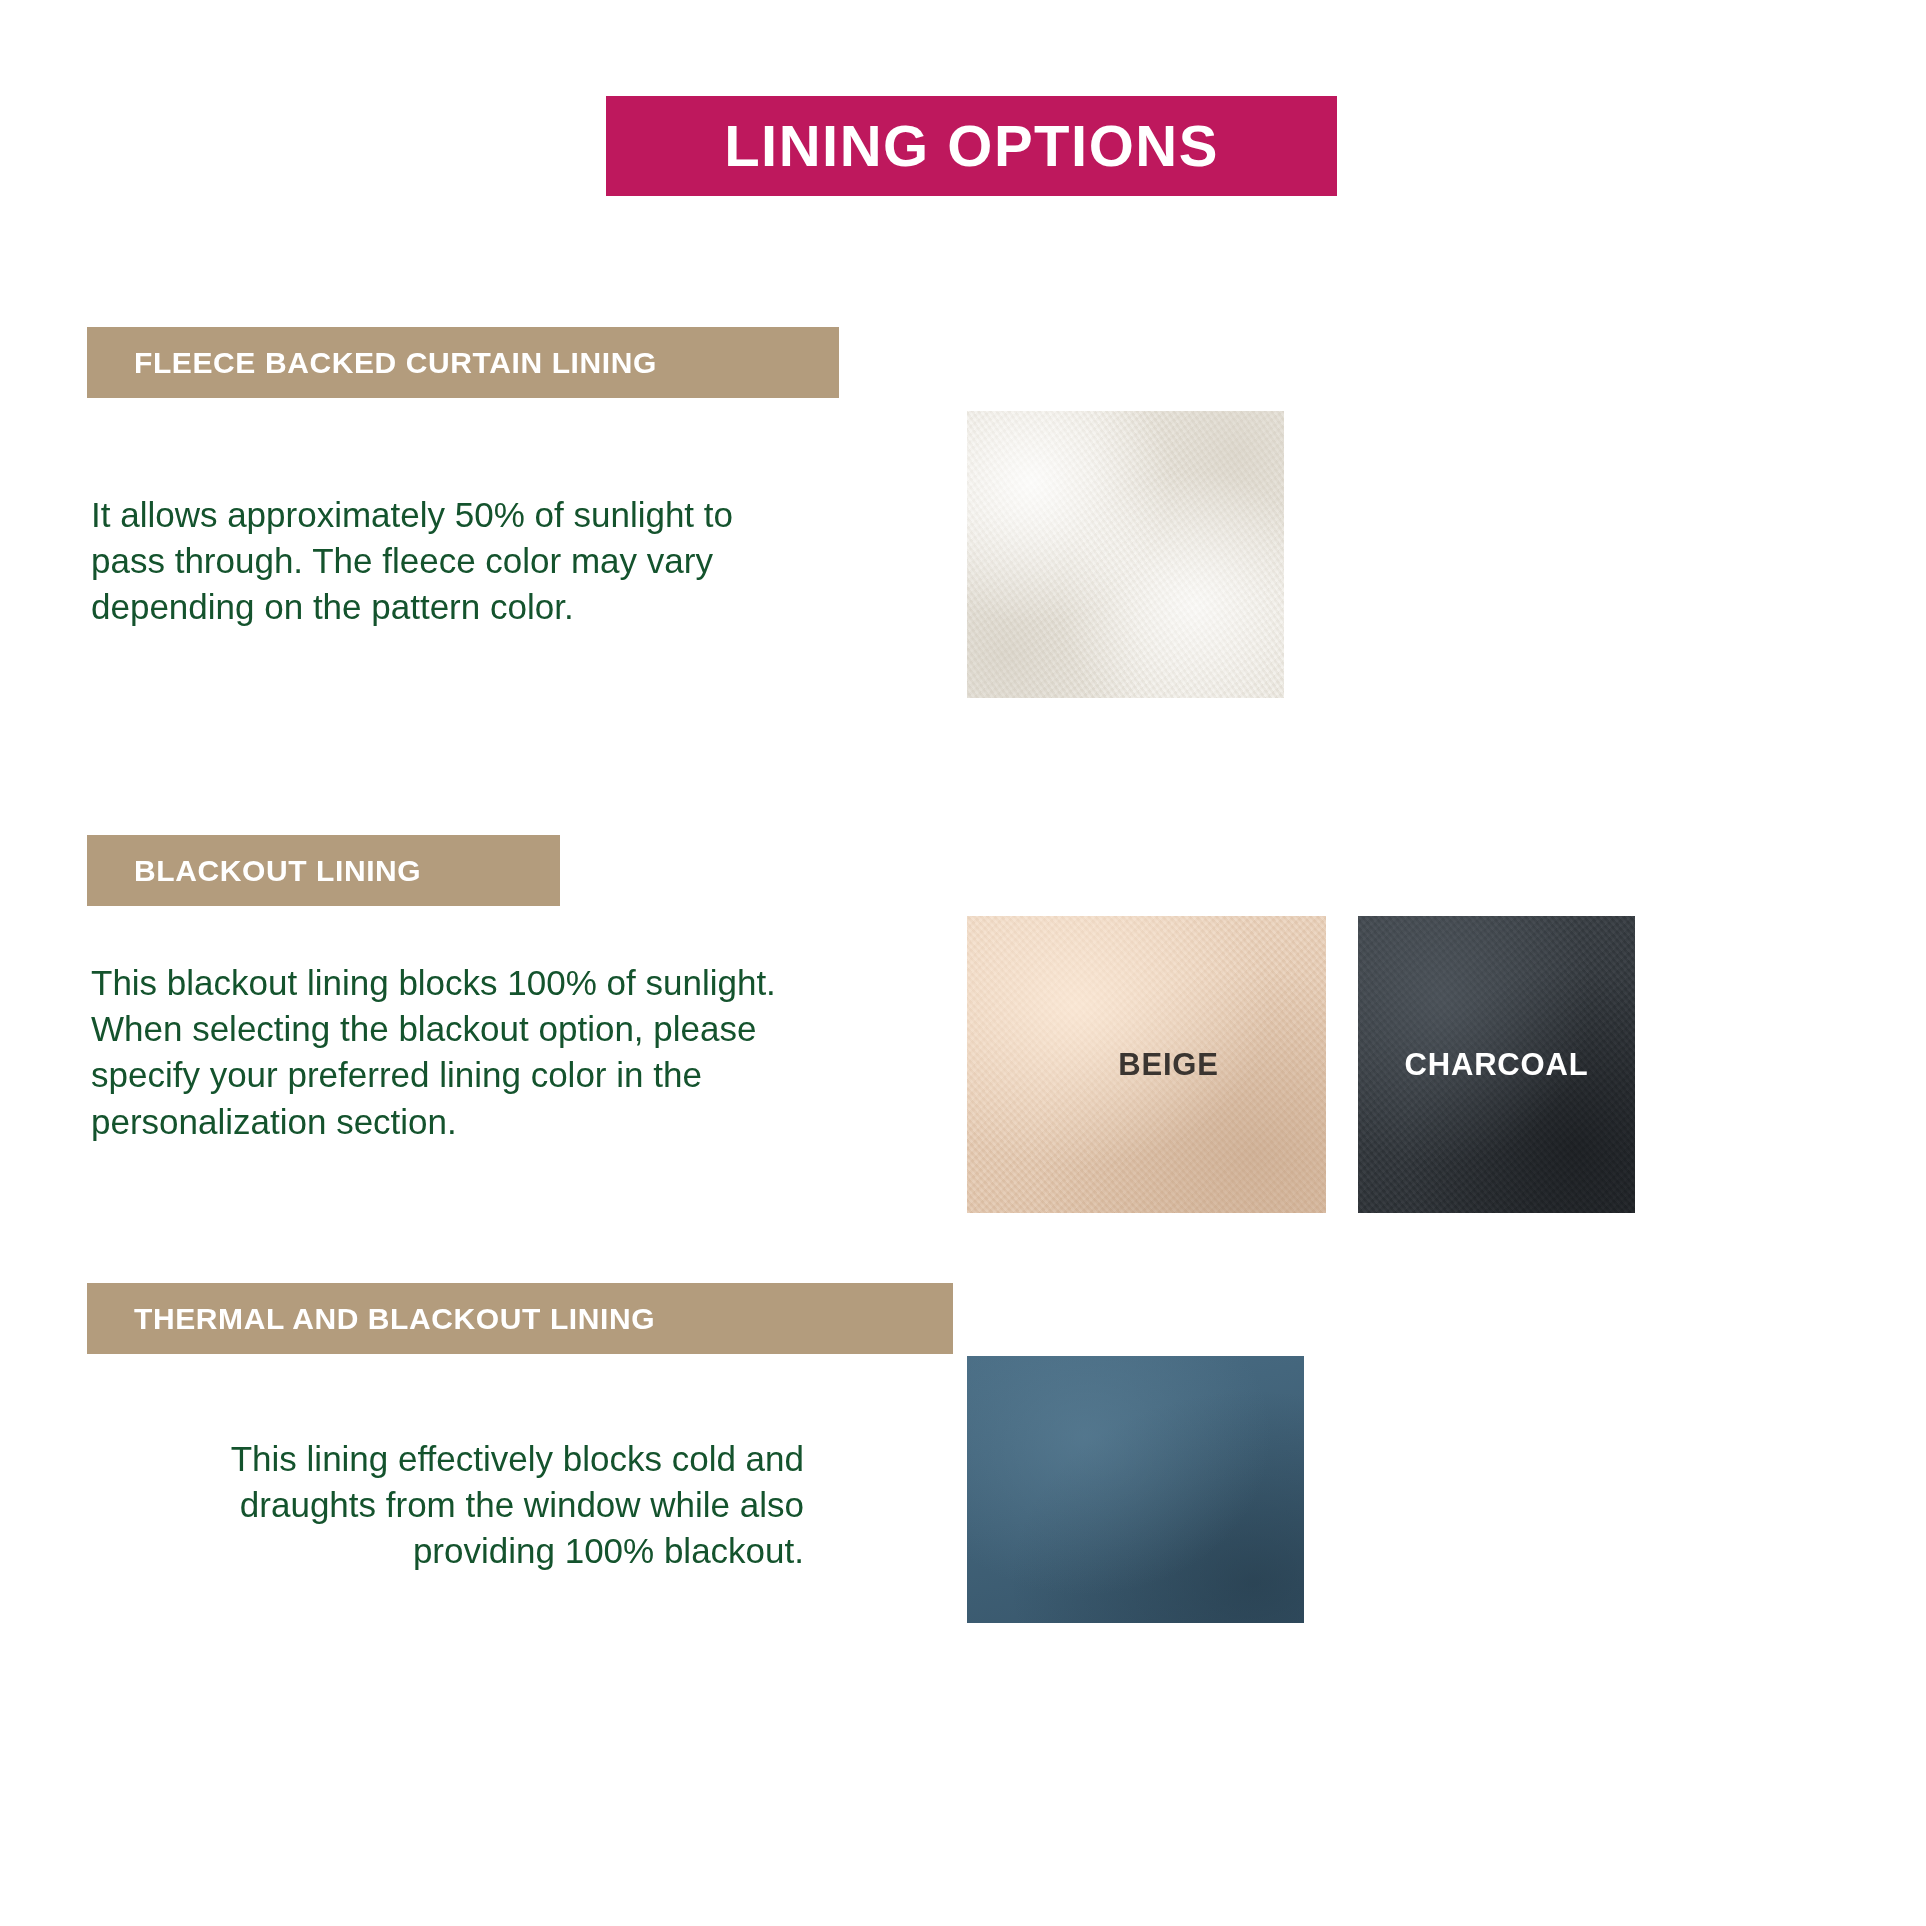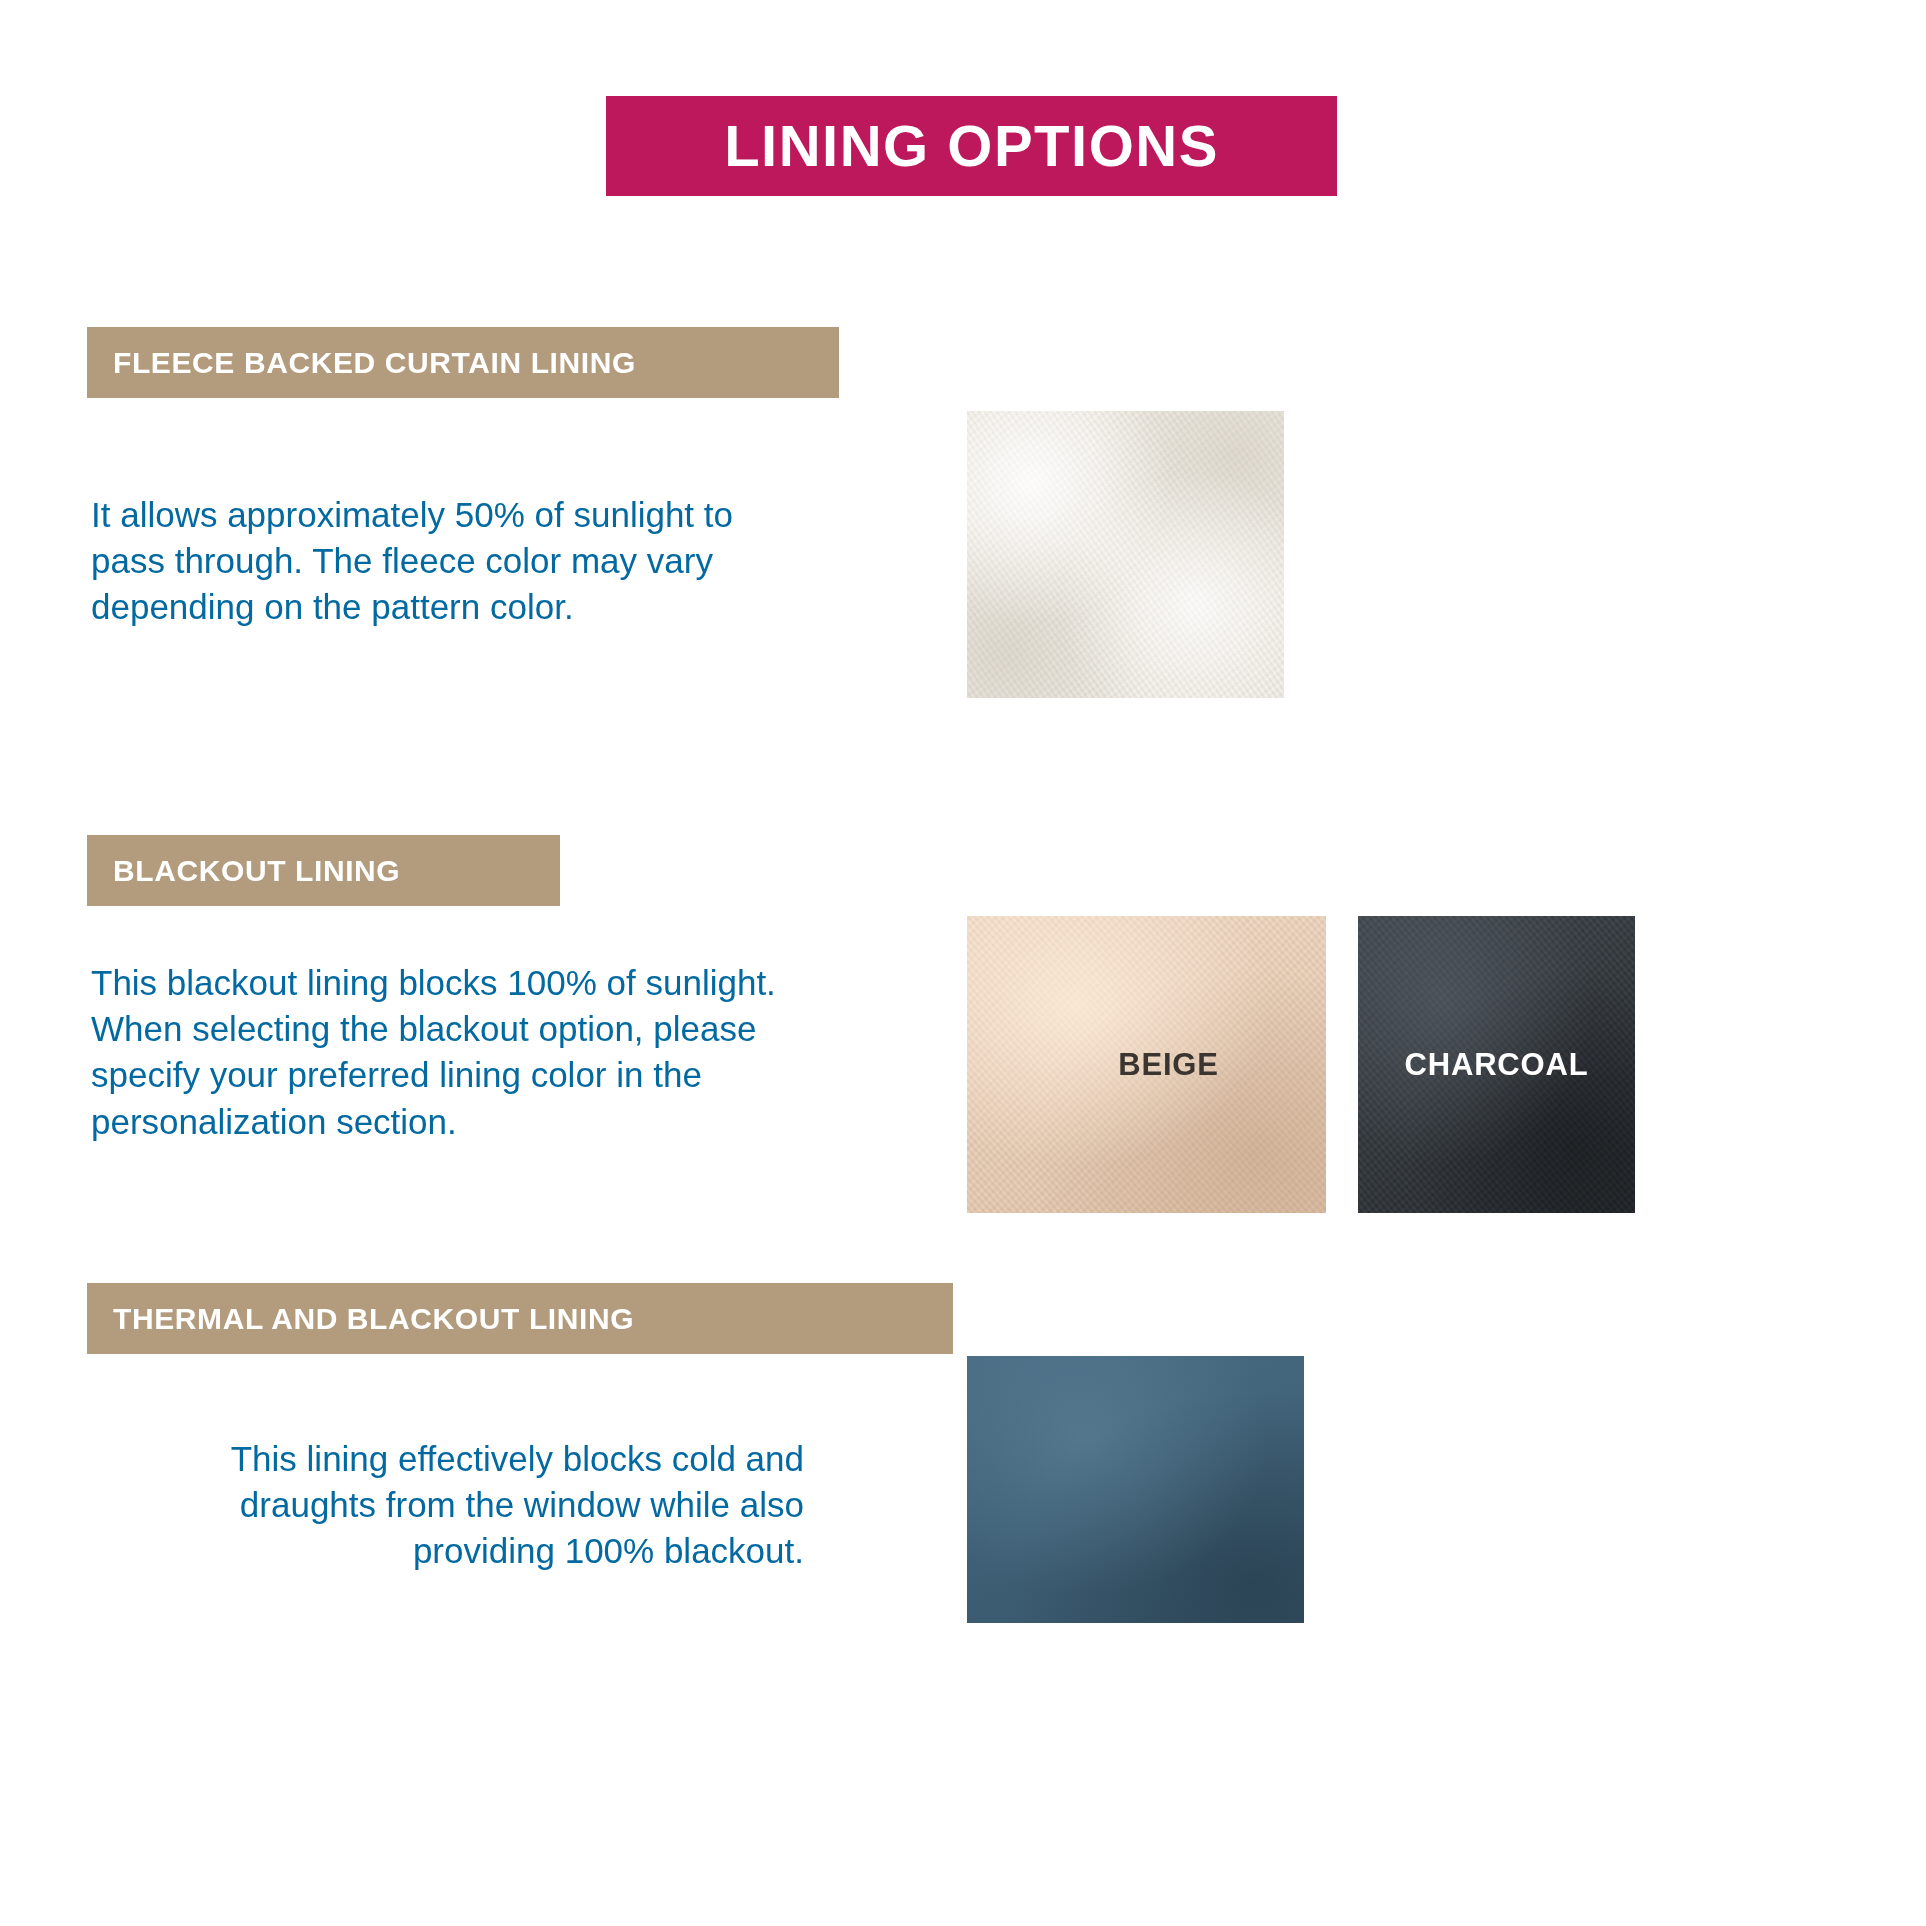--- a/index.html
+++ b/index.html
@@ -36,41 +36,41 @@
     line-height: 1;
   }
 
   
   .section-band {
     position: absolute;
     background: #b39c7d;
     height: 71px;
     display: flex;
     align-items: center;
-    padding-left: 26px;
+    padding-left: 47px;
     box-sizing: border-box;
   }
   .section-band .band-text {
     color: #ffffff;
     font-size: 30px;
     font-weight: bold;
     letter-spacing: 0.6px;
     line-height: 1;
   }
 
   #band-fleece { left: 87px; top: 327px; width: 752px; }
   #band-blackout { left: 87px; top: 835px; width: 473px; }
   #band-thermal { left: 87px; top: 1283px; width: 866px; }
 
   
   .body-copy {
     position: absolute;
     font-size: 35px;
     line-height: 1.32;
-    color: #0369a1;
+    color: #14532d;
     font-family: "Liberation Sans", sans-serif;
   }
   #copy-fleece { left: 91px; top: 492px; width: 693px; }
   #copy-blackout { left: 91px; top: 960px; width: 733px; }
   #copy-thermal { left: 91px; top: 1436px; width: 713px; text-align: right; }
 
   
   .swatch {
     position: absolute;
     display: flex;

